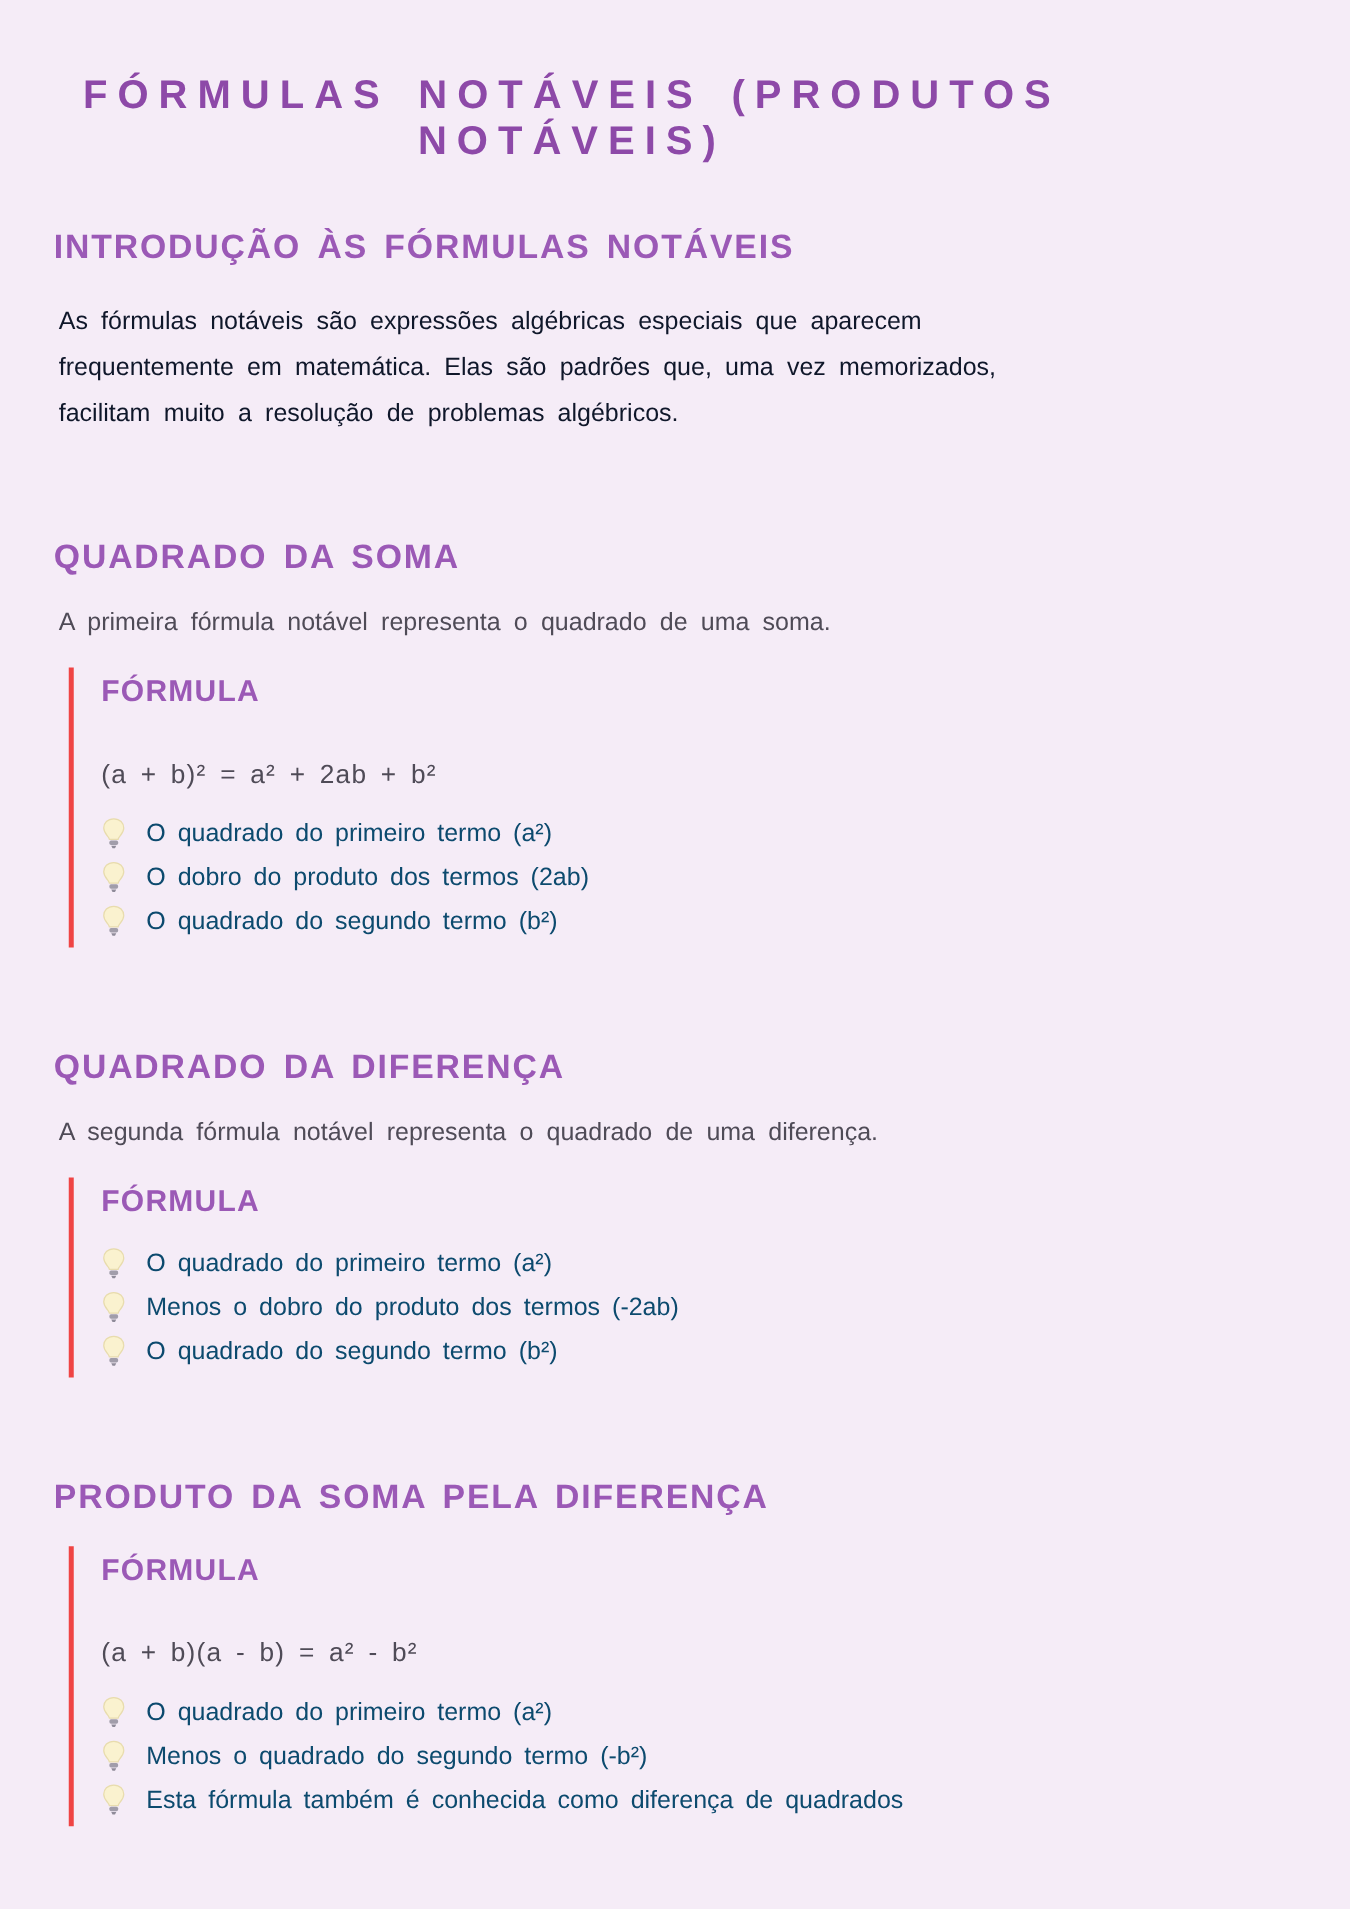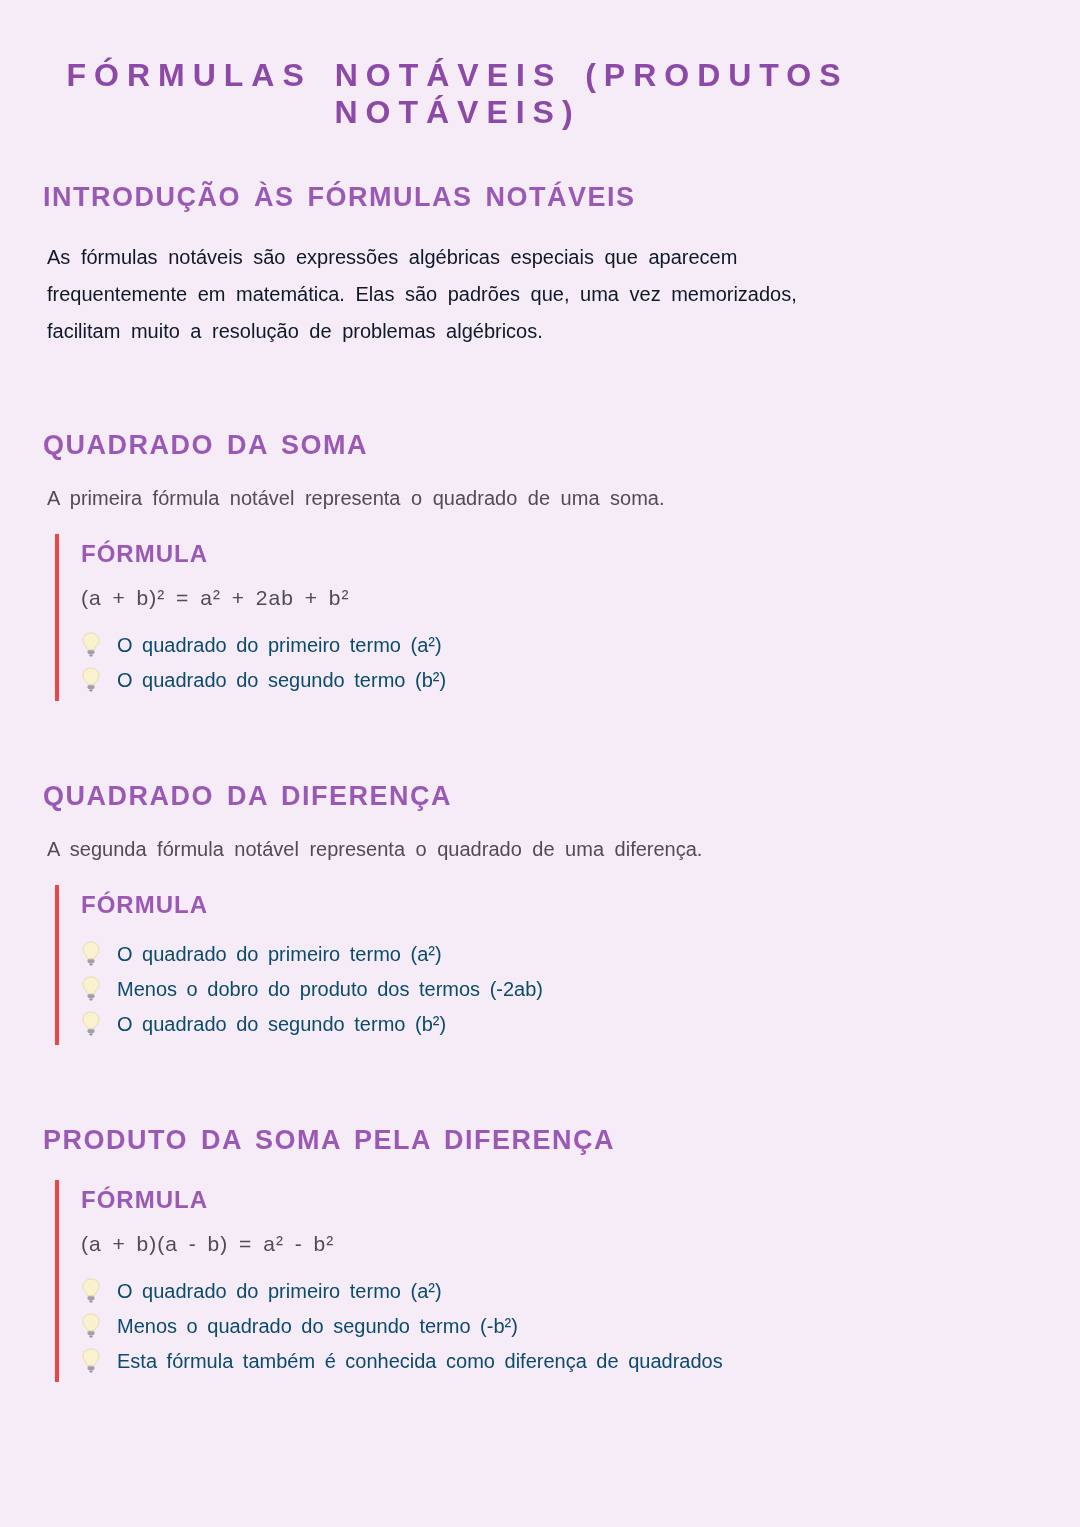--- a/index.html
+++ b/index.html
@@ -60,21 +60,21 @@
     border-left: 4px solid #ef4444;
     padding: 6px 0 8px 22px;
   }
   .formula-label {
     font-size: 24px;
     font-weight: bold;
     letter-spacing: 1px;
     color: #9b59b6;
   }
   .formula-expression {
-    margin-top: 18px;
+    margin-top: 40px;
     font-size: 21px;
     letter-spacing: 1px;
     word-spacing: 4px;
     color: #4f4b57;
   }
   .bullet-list {
     margin-top: 22px;
     display: flex;
     flex-direction: column;
     gap: 9px;
@@ -123,20 +123,30 @@
           <span>O quadrado do primeiro termo (a²)</span>
         </div>
         <div class="bullet-row">
           <span class="bulb">
             <svg width="20" height="26" viewBox="0 0 20 26">
               <path d="M10 1 C5 1 2 4.4 2 8.4 c0 2.9 1.7 4.8 2.9 6.3 c0.8 1 1.4 1.9 1.6 2.8 h7 c0.2 -0.9 0.8 -1.8 1.6 -2.8 c1.2 -1.5 2.9 -3.4 2.9 -6.3 C18 4.4 15 1 10 1 Z" fill="#faf2cf" stroke="#e8dcae" stroke-width="1"></path>
               <rect x="6.5" y="18.3" width="7" height="3.6" rx="1.4" fill="#a19daa"></rect>
               <path d="M8 22.5 h4 l-1 2 h-2 Z" fill="#8f8b99"></path>
             </svg>
           </span>
+          <span>O dobro do produto dos termos (2ab)</span>
+        </div>
+        <div class="bullet-row">
+          <span class="bulb">
+            <svg width="20" height="26" viewBox="0 0 20 26">
+              <path d="M10 1 C5 1 2 4.4 2 8.4 c0 2.9 1.7 4.8 2.9 6.3 c0.8 1 1.4 1.9 1.6 2.8 h7 c0.2 -0.9 0.8 -1.8 1.6 -2.8 c1.2 -1.5 2.9 -3.4 2.9 -6.3 C18 4.4 15 1 10 1 Z" fill="#faf2cf" stroke="#e8dcae" stroke-width="1"></path>
+              <rect x="6.5" y="18.3" width="7" height="3.6" rx="1.4" fill="#a19daa"></rect>
+              <path d="M8 22.5 h4 l-1 2 h-2 Z" fill="#8f8b99"></path>
+            </svg>
+          </span>
           <span>O quadrado do segundo termo (b²)</span>
         </div>
       </div>
     </div>
   </div>
 
   <div class="section">
     <div class="section-heading">QUADRADO DA DIFERENÇA</div>
     <div class="section-desc">A segunda fórmula notável representa o quadrado de uma diferença.</div>
     <div class="formula-card">

